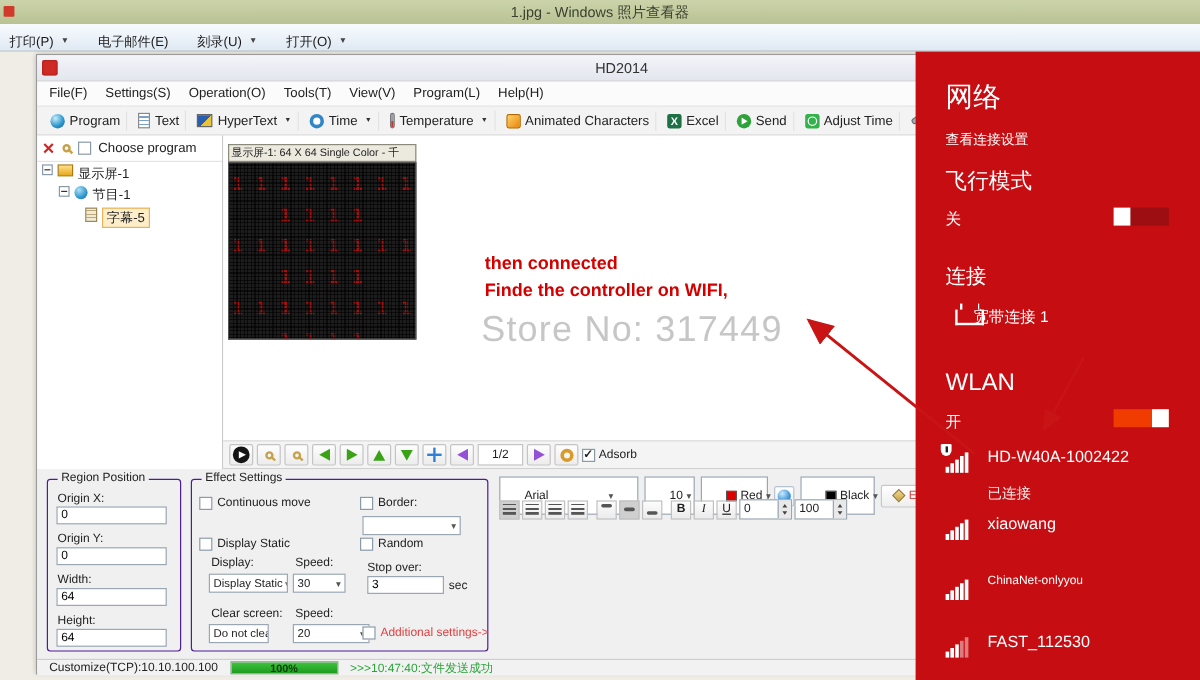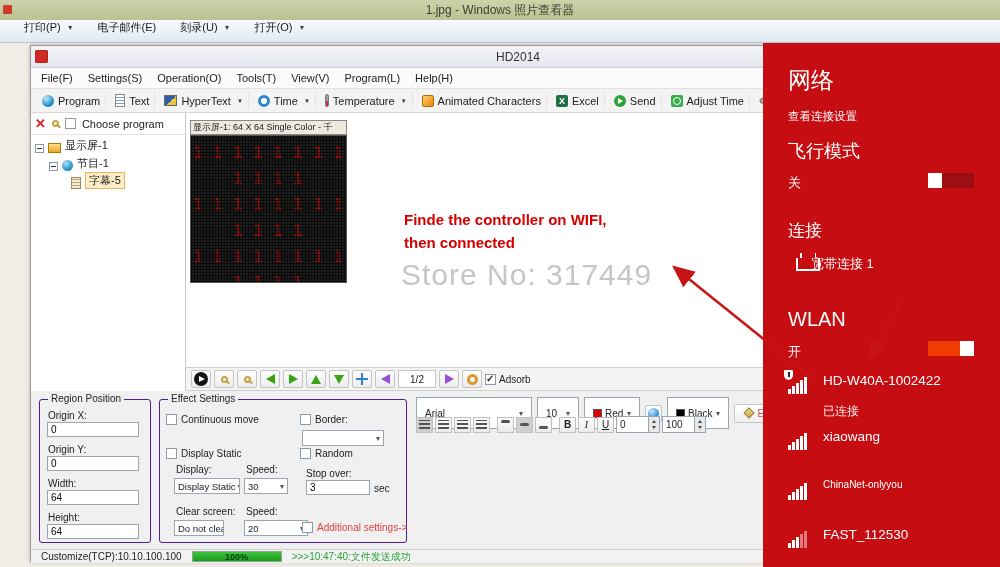--- a/index.html
+++ b/index.html
@@ -6,21 +6,21 @@
   html,body{width:1000px;height:567px;overflow:hidden}
   body{position:relative;font-family:"Liberation Sans",sans-serif;background:#f0ede6;color:#222}
 
   
   .pv-titlebar{position:absolute;left:0;top:0;right:0;height:20px;
     background:linear-gradient(#ccd3aa,#b9c293);display:flex;align-items:center;justify-content:center;
     font-size:12px;color:#3c4030}
   .pv-appicon{position:absolute;left:3px;top:5px;width:9px;height:9px;background:#d03a2a;border-radius:1px}
   .pv-menubar{position:absolute;left:0;top:20px;right:0;height:23px;
     background:linear-gradient(#f8fbfe,#dfe9f3);border-bottom:1px solid #bcc8d4;
-    display:flex;align-items:flex-start;font-size:11px;color:#1a1a1a;padding-left:24px;gap:24px}
+    display:flex;align-items:flex-end;font-size:11px;color:#1a1a1a;padding-left:8px;gap:24px}
   .pv-menuitem{display:flex;align-items:center;gap:6px;cursor:default}
   .pv-caret{font-size:7px;color:#444}
 
   
   .hd-window{position:absolute;left:30px;top:45px;width:1030px;height:517px;background:#f0f0f0;
     border:1px solid #9b9b9b;box-shadow:0 0 4px rgba(0,0,0,.25)}
   .hd-titlebar{position:absolute;left:0;top:0;right:0;height:22px;
     background:linear-gradient(#f4f4f9,#e3e6ee);border-bottom:1px solid #cfcfcf}
   .hd-appicon{position:absolute;left:4px;top:4px;width:13px;height:13px;background:#cf2b25;border-radius:2px;
     box-shadow:inset 0 0 2px #8c120f}
@@ -51,21 +51,21 @@
   .icon-preview::after{content:"";position:absolute;left:5px;top:3px;border-left:5px solid #fff;border-top:3.5px solid transparent;border-bottom:3.5px solid transparent}
 
   
   .tree-panel{position:absolute;left:0;top:67px;width:155px;height:278px;background:#fff;border-right:1px solid #c9c9c9;font-size:11px}
   .tree-header{height:22px;display:flex;align-items:center;gap:6px;padding-left:4px;border-bottom:1px solid #e4e4e4}
   .x-icon{color:#d81f1f;font-weight:bold;font-size:13px;line-height:13px}
   .mag-icon{width:7px;height:7px;border:2px solid #c8a24a;border-radius:50%;position:relative}
   .mag-icon::after{content:"";position:absolute;width:5px;height:2px;background:#c8a24a;right:-4px;bottom:-2px;transform:rotate(45deg)}
   .cb{width:11px;height:11px;background:#fff;border:1px solid #8a9aa8;display:inline-block;flex:none;position:relative}
   .cb.on::after{content:"✓";position:absolute;left:0px;top:-2px;font-size:10px;color:#222;font-weight:bold}
-  .tree-row{display:flex;align-items:flex-end;gap:4px;height:16px;margin-top:2px}
+  .tree-row{display:flex;align-items:flex-start;gap:4px;height:16px;margin-top:2px}
   .exp{width:9px;height:9px;border:1px solid #8899aa;background:#fff;position:relative;flex:none}
   .exp::after{content:"";position:absolute;left:1px;right:1px;top:3px;height:1px;background:#333}
   .icon-screen{width:13px;height:10px;background:linear-gradient(#ffe08a,#e8a81e);border:1px solid #a87a10}
   .icon-prog-node{width:11px;height:11px;border-radius:50%;background:radial-gradient(circle at 35% 30%,#aee0f5,#2e98ce 60%,#16669e)}
   .icon-doc-node{width:10px;height:12px;background:#f2ead2;border:1px solid #9a8a5a;
     background-image:repeating-linear-gradient(0deg,transparent 0 2px,#b8a87a 2px 3px)}
   .tree-sel{background:#fdeec9;border:1px solid #e8b45a;padding:0 3px}
 
   
   .canvas{position:absolute;left:155px;top:67px;right:0;height:255px;background:#fff;border-bottom:1px solid #cfcfcf}
@@ -108,21 +108,21 @@
   .tinput{position:absolute;height:15px;border:1px solid #9aa6b2;background:#fff;font-size:10px;
     padding:0 3px;font-family:"Liberation Sans",sans-serif}
   .sel{position:absolute;height:16px;border:1px solid #9aa6b2;background:#fff;display:flex;align-items:center;
     padding:0 3px;font-size:9.5px;white-space:nowrap;overflow:hidden}
   .sel::after{content:"▾";margin-left:auto;color:#555;font-size:8px;padding-left:2px}
   .cbrow{position:absolute;display:flex;align-items:center;gap:4px;white-space:nowrap}
   .red-label{color:#e04040}
 
   
   .fbar-row{position:absolute;display:flex;align-items:center;gap:5px}
-  .sel2{height:32px;border:1px solid #9aa6b2;background:#fff;display:flex;align-items:center;padding:0 8px;font-size:10px}
+  .sel2{height:32px;border:1px solid #9aa6b2;background:#fff;display:flex;align-items:center;padding:0 20px;font-size:10px}
   .sel2::after{content:"▾";margin-left:auto;color:#555;font-size:8px;padding-left:3px}
   .sw{width:9px;height:9px;border:1px solid #555;margin-right:3px;flex:none}
   .globe-btn{width:17px;height:17px;border:1px solid #b8c4d0;border-radius:2px;background:linear-gradient(#fff,#e8eef4);
     display:flex;align-items:center;justify-content:center}
   .globe-icon{width:11px;height:11px;border-radius:50%;background:radial-gradient(circle at 35% 30%,#cdeafd,#3f96d8 60%,#1b6aa8)}
   .edit-btn{width:52px;height:19px;border:1px solid #c8c8c8;border-radius:2px;background:linear-gradient(#fff,#eee);
     display:flex;align-items:center;justify-content:center;gap:4px;color:#d05050;font-size:10px}
   .pencil-icon{width:8px;height:8px;background:linear-gradient(135deg,#f5d98a,#caa24a);transform:rotate(45deg);border:1px solid #9a7a2a}
   .fmt-btn{width:17px;height:16px;border:1px solid #c0c0c0;background:linear-gradient(#fdfdfd,#ebebeb);
     display:flex;align-items:center;justify-content:center;font-size:10px}
@@ -283,22 +283,22 @@
   <div class="led-box">
     <div class="led-header">显示屏-1: 64 X 64 Single Color - 千</div>
     <div class="led-matrix">
       <div>1 1 1 1 1 1 1 1 1 1 1 1</div>
       <div>1 1 1 1 1 1 1 1 1 1 1 1</div>
       <div>1 1 1 1 1 1 1 1 1 1 1 1</div>
 
     </div>
   </div>
   <div class="note">
+    <div>then connected</div>
     <div>Finde the controller on WIFI,</div>
-    <div>then connected</div>
   </div>
   <div class="watermark">Store No: 317449</div>
 
   <div class="nav-toolbar">
     <span class="nbtn">
         <span class="nav-play"></span>
       </span>
     <span class="nbtn">
         <span class="mag-icon"></span>
       </span>

